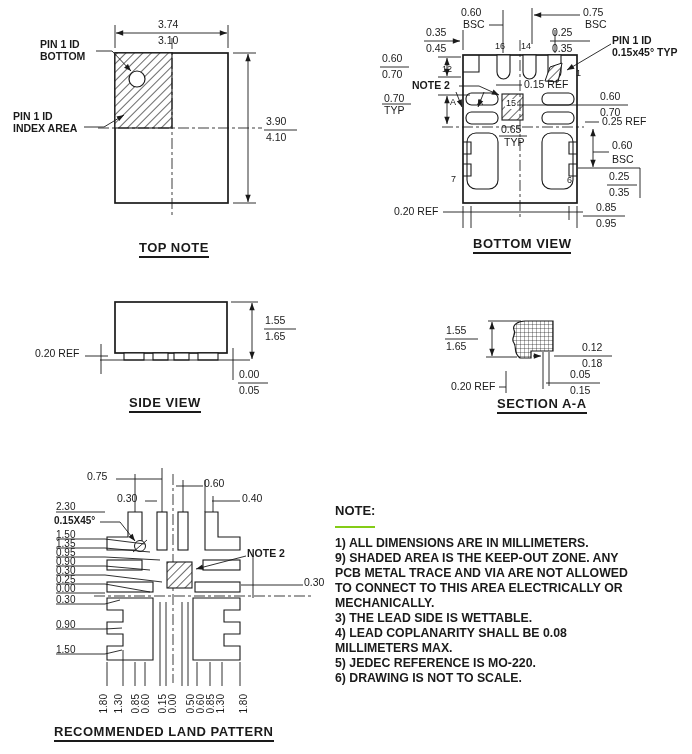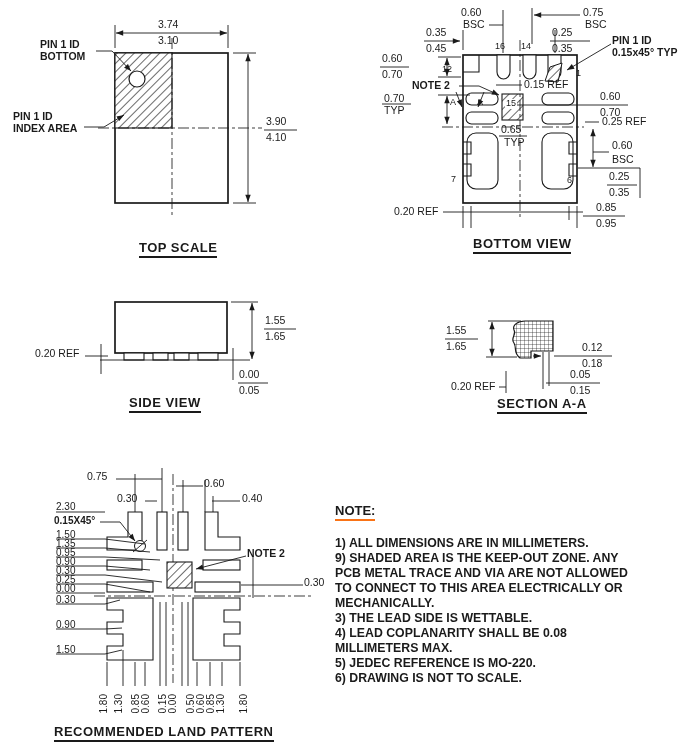--- a/index.html
+++ b/index.html
@@ -5,21 +5,21 @@
   html,body{margin:0;padding:0;background:#fff;}
   #canvas{position:relative;width:692px;height:754px;background:#fff;overflow:hidden;
           font-family:"Liberation Sans",sans-serif;color:#1a1a1a;}
   #linework{position:absolute;left:0;top:0;}
   .t{position:absolute;white-space:nowrap;font:10.5px/1.1 "Liberation Sans",sans-serif;color:#1a1a1a;}
   .b{font-weight:bold;}
   .sm{font-size:10px;}
   .pn{font-size:9px;}
   .ttl{font:bold 13px/1.1 "Liberation Sans",sans-serif;border-bottom:2px solid #1a1a1a;padding-bottom:1px;letter-spacing:.5px;}
   .nl{font:bold 12.3px/1.2 "Liberation Sans",sans-serif;}
-  .nh{font:bold 13px/1.2 "Liberation Sans",sans-serif;border-bottom:2px solid #f97316;padding-bottom:0;}
+  .nh{font:bold 13px/1.2 "Liberation Sans",sans-serif;border-bottom:2px solid #84cc16;padding-bottom:7px;}
   .rot{width:40px;height:11px;transform:rotate(-90deg);font-size:10px;text-align:left;}
   .wbg{background:#fff;padding:0 1px;}
   
   .ol{fill:#fff;stroke:#1a1a1a;stroke-width:1.7;}
   .pad{fill:#fff;stroke:#1a1a1a;stroke-width:1.1;}
   .pado{fill:none;stroke:#1a1a1a;stroke-width:1.1;}
   .thin{fill:none;stroke:#1a1a1a;stroke-width:0.9;}
   .dim{fill:none;stroke:#1a1a1a;stroke-width:0.9;marker-start:url(#arr);marker-end:url(#arr);}
   .lead{fill:none;stroke:#1a1a1a;stroke-width:0.9;marker-end:url(#arr);}
   .cl{fill:none;stroke:#1a1a1a;stroke-width:0.85;stroke-dasharray:11 3 3 3;}
@@ -222,21 +222,21 @@
 
 <div>
   <span class="t" style="left:158px;top:19px">3.74</span>
   <span class="t" style="left:158px;top:35px">3.10</span>
   <span class="t" style="left:266px;top:116px">3.90</span>
   <span class="t" style="left:266px;top:132px">4.10</span>
   <span class="t b" style="left:40px;top:39px">PIN 1 ID</span>
   <span class="t b" style="left:40px;top:51px">BOTTOM</span>
   <span class="t b" style="left:13px;top:111px">PIN 1 ID</span>
   <span class="t b" style="left:13px;top:123px">INDEX AREA</span>
-  <span class="t ttl" style="left:139px;top:241px">TOP SCALE</span>
+  <span class="t ttl" style="left:139px;top:241px">TOP NOTE</span>
 </div>
 
 <div>
   <span class="t" style="left:461px;top:7px">0.60</span>
   <span class="t" style="left:463px;top:19px">BSC</span>
   <span class="t" style="left:583px;top:7px">0.75</span>
   <span class="t" style="left:585px;top:19px">BSC</span>
   <span class="t" style="left:426px;top:27px">0.35</span>
   <span class="t" style="left:426px;top:43px">0.45</span>
   <span class="t" style="left:552px;top:27px">0.25</span>

